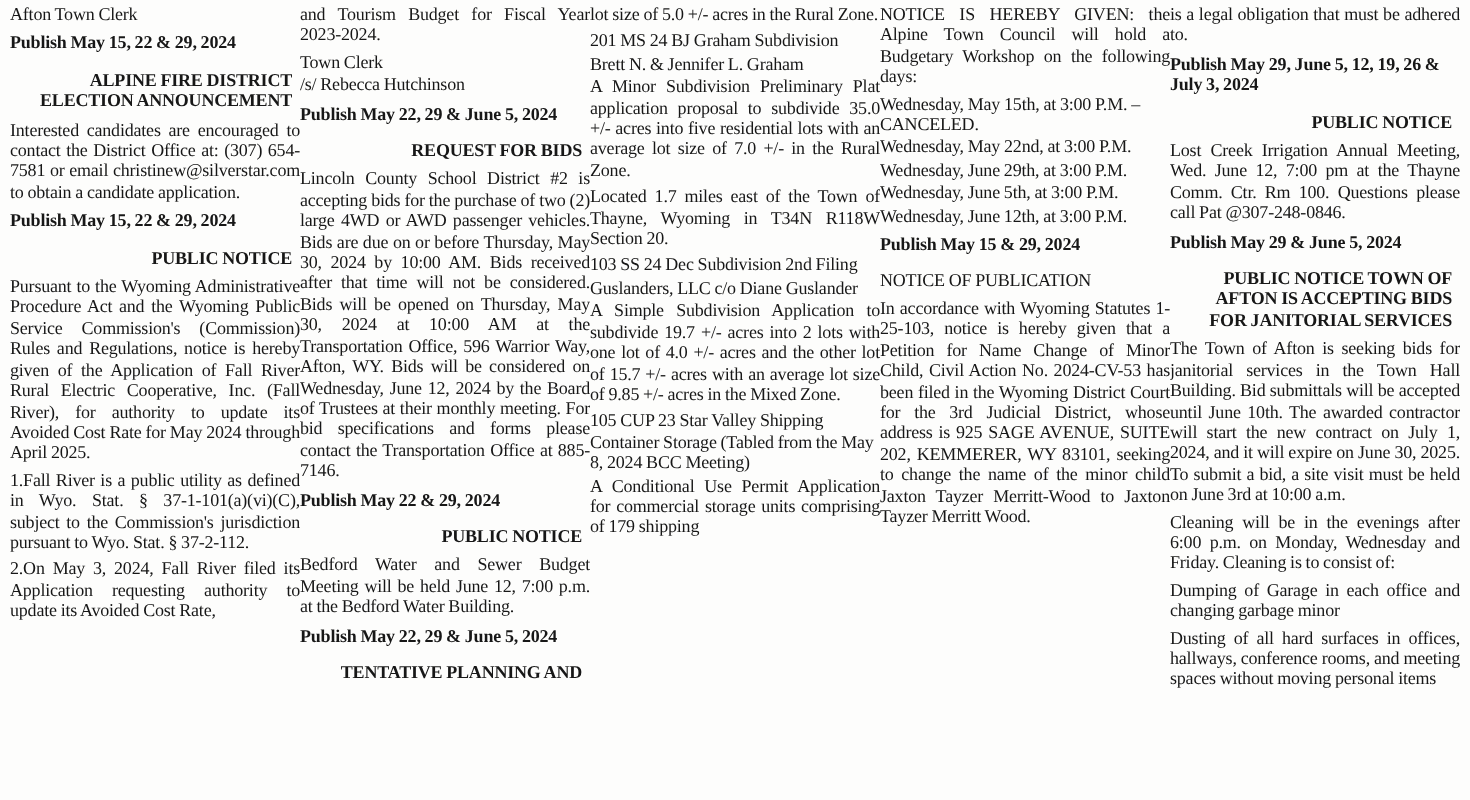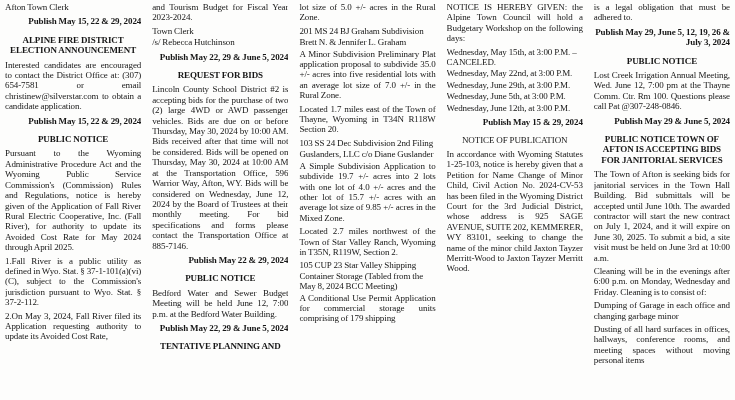--- a/index.html
+++ b/index.html
@@ -9,46 +9,45 @@
     background: #fdfdfc;
   }
   body {
     font-family: "Liberation Serif", "DejaVu Serif", serif;
     color: #171717;
   }
   .page {
     display: flex;
     width: 735px; height: 400px;
     padding: 2px 5px;
-    column-gap: 11px;
     overflow: hidden;
   }
   .col {
     flex: 1 1 0;
     min-width: 0;
     overflow: hidden;
   }
   .blk {
     font-size: 9px;
     line-height: 10.4px;
     letter-spacing: -0.1px;
     margin: 0 0 3px 0;
     word-spacing: -0.2px;
   }
   .blk.body   { text-align: justify; }
   .blk.left   { text-align: left; margin-bottom: 1px; }
-  .blk.center { text-align: center; margin: 3px 0; }
+  .blk.center { text-align: left; margin: 3px 0; }
   .blk.heading {
     font-weight: bold;
-    text-align: center;
+    text-align: right;
     margin: 6px 4px 4px 4px;
   }
   .blk.publish {
     font-weight: bold;
-    text-align: right;
+    text-align: left;
     margin: 4px 0 8px 0;
   }
 </style>
 </head>
 <body>
 
 <div class="page">
   <div class="col">
       <p class="blk left">Afton Town Clerk</p>
       <p class="blk publish">Publish May 15, 22 &amp; 29, 2024</p>
@@ -75,21 +74,20 @@
     </div>
   <div class="col">
       <p class="blk body">lot size of 5.0 +/- acres in the Rural Zone.</p>
       <p class="blk left">201 MS 24 BJ Graham Subdivision</p>
       <p class="blk left">Brett N. &amp; Jennifer L. Graham</p>
       <p class="blk body">A Minor Subdivision Preliminary Plat application proposal to subdivide 35.0 +/- acres into five residential lots with an average lot size of 7.0 +/- in the Rural Zone.</p>
       <p class="blk body">Located 1.7 miles east of the Town of Thayne, Wyoming in T34N R118W Section 20.</p>
       <p class="blk left">103 SS 24 Dec Subdivision 2nd Filing</p>
       <p class="blk left">Guslanders, LLC c/o Diane Guslander</p>
       <p class="blk body">A Simple Subdivision Application to subdivide 19.7 +/- acres into 2 lots with one lot of 4.0 +/- acres and the other lot of 15.7 +/- acres with an average lot size of 9.85 +/- acres in the Mixed Zone.</p>
-      <p class="blk body">Located 2.7 miles northwest of the Town of Star Valley Ranch, Wyoming in T35N, R119W, Section 2.</p>
       <p class="blk left">105 CUP 23 Star Valley Shipping Container Storage (Tabled from the May 8, 2024 BCC Meeting)</p>
       <p class="blk body">A Conditional Use Permit Application for commercial storage units comprising of 179 shipping</p>
     </div>
   <div class="col">
       <p class="blk body">NOTICE IS HEREBY GIVEN: the Alpine Town Council will hold a Budgetary Workshop on the following days:</p>
       <p class="blk left">Wednesday, May 15th, at 3:00 P.M. – CANCELED.</p>
       <p class="blk left">Wednesday, May 22nd, at 3:00 P.M.</p>
       <p class="blk left">Wednesday, June 29th, at 3:00 P.M.</p>
       <p class="blk left">Wednesday, June 5th, at 3:00 P.M.</p>
       <p class="blk left">Wednesday, June 12th, at 3:00 P.M.</p>

